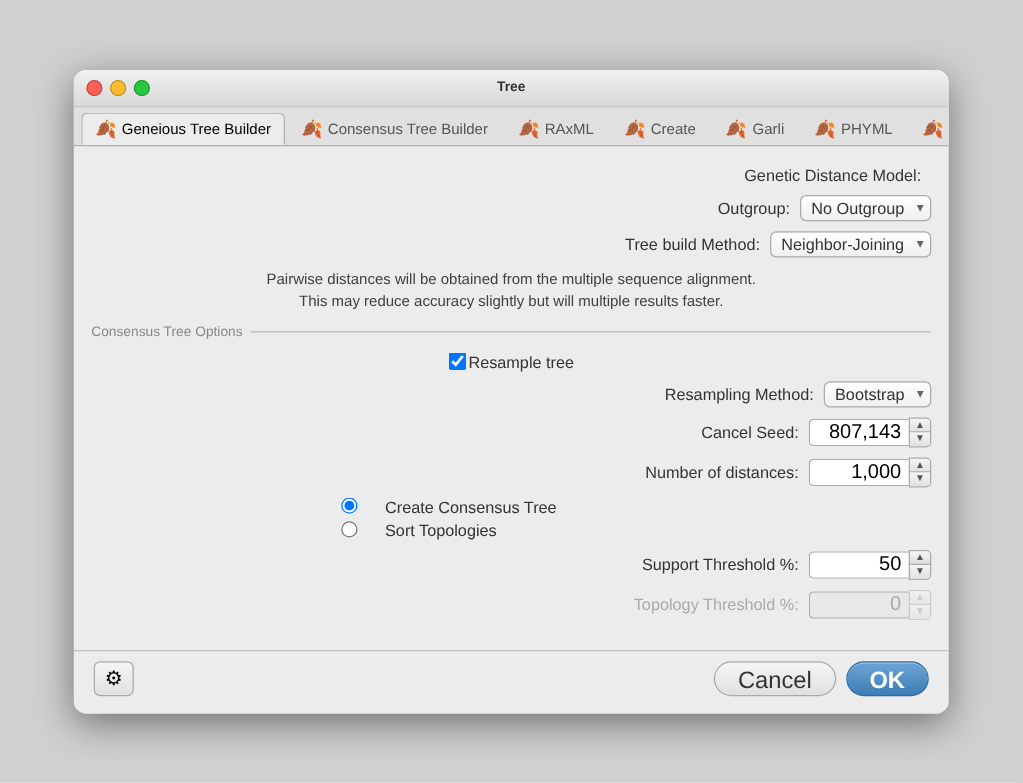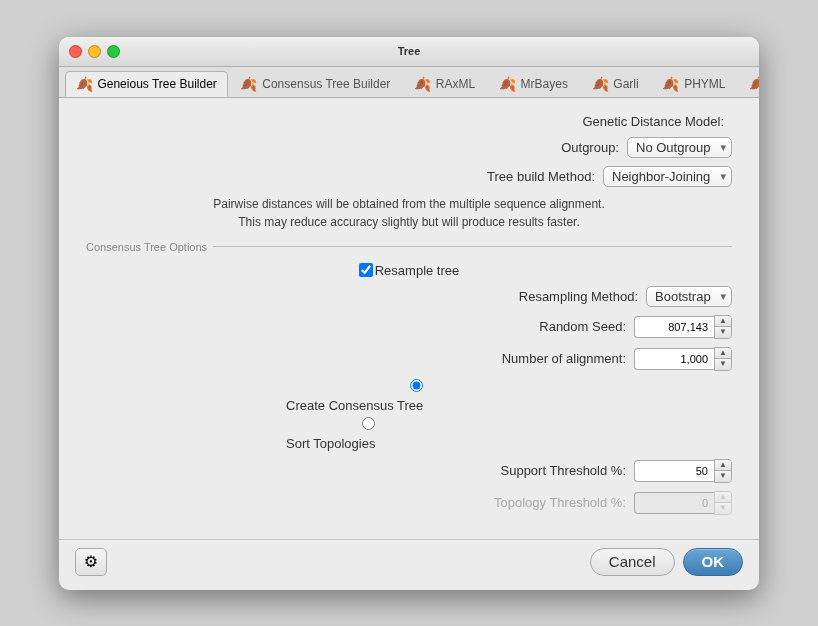--- a/index.html
+++ b/index.html
@@ -88,21 +88,21 @@
       border-color: #b0b0b0;
       border-bottom-color: #ececec;
       color: #000;
     }
 
     .tab-icon {
       font-size: 14px;
     }
 
     .content {
-      padding: 16px 27px 12px;
+      padding: 16px 14px 12px;
     }
 
     .form-row {
       display: flex;
       align-items: center;
       justify-content: flex-end;
       margin-bottom: 8px;
     }
 
     .form-label {
@@ -195,21 +195,21 @@
       align-items: center;
     }
 
     .spinner-input {
       width: 80px;
       border: 1px solid #aaa;
       border-right: none;
       border-radius: 4px 0 0 4px;
       padding: 2px 6px;
       text-align: right;
-      font-size: 11px;
+      font-size: 16px;
       background: #fff;
       height: 22px;
     }
 
     .spinner-input:disabled {
       background: #e8e8e8;
       color: #aaa;
     }
 
     .spinner-buttons {
@@ -243,26 +243,25 @@
       display: flex;
       flex-direction: column;
       align-items: flex-start;
       gap: 4px;
       margin-bottom: 8px;
       padding-left: 200px;
     }
 
     .radio-label {
       display: flex;
-      align-items: flex-end;
-      gap: 6px;
+      align-items: flex-start;
+      gap: 22px;
       font-size: 13px;
       color: #333;
       cursor: pointer;
-      flex-direction: column;
     }
 
     input[type="radio"] {
       cursor: pointer;
     }
 
     .footer {
       display: flex;
       align-items: center;
       justify-content: flex-end;
@@ -285,21 +284,21 @@
       cursor: pointer;
       display: flex;
       align-items: center;
       justify-content: center;
       font-size: 16px;
     }
 
     .btn {
       padding: 4px 18px;
       border-radius: 14px;
-      font-size: 15px;
+      font-size: 19px;
       cursor: pointer;
       height: 28px;
     }
 
     .btn-cancel {
       background: linear-gradient(to bottom, #f5f5f5, #e0e0e0);
       border: 1px solid #aaa;
       color: #333;
     }
 
@@ -339,21 +338,21 @@
     <div class="tab">
       <span class="tab-icon">🍂</span>
       <span>Consensus Tree Builder</span>
     </div>
     <div class="tab">
       <span class="tab-icon">🍂</span>
       <span>RAxML</span>
     </div>
     <div class="tab">
       <span class="tab-icon">🍂</span>
-      <span>MrBayes</span>
+      <span>Create</span>
     </div>
     <div class="tab">
       <span class="tab-icon">🍂</span>
       <span>Garli</span>
     </div>
     <div class="tab">
       <span class="tab-icon">🍂</span>
       <span>PHYML</span>
     </div>
     <div class="tab">
@@ -385,21 +384,21 @@
         <div class="select-wrap">
           <select>
             <option>Neighbor-Joining</option>
           </select>
         </div>
       </div>
     </div>
 
     <div class="info-text">
       <span>Pairwise distances will be obtained from the multiple sequence alignment.</span><br>
-      <span>This may reduce accuracy slightly but will produce results faster.</span>
+      <span>This may reduce accuracy slightly but will multiple results faster.</span>
     </div>
 
     <div class="section-header">
       <span>Consensus Tree Options</span>
     </div>
 
     <div class="checkbox-row">
       <label class="checkbox-label">
         <input type="checkbox" checked="" style="">
         <span>Resample tree</span>
@@ -411,32 +410,32 @@
       <div class="form-control-wrap">
         <div class="select-wrap">
           <select>
             <option>Bootstrap</option>
           </select>
         </div>
       </div>
     </div>
 
     <div class="form-row">
-      <span class="form-label">Random Seed:</span>
+      <span class="form-label">Cancel Seed:</span>
       <div class="form-control-wrap spinner-wrap">
         <input type="text" class="spinner-input" value="807,143" style="">
         <div class="spinner-buttons">
           <button class="spin-btn">▲</button>
           <button class="spin-btn">▼</button>
         </div>
       </div>
     </div>
 
     <div class="form-row">
-      <span class="form-label">Number of alignment:</span>
+      <span class="form-label">Number of distances:</span>
       <div class="form-control-wrap spinner-wrap">
         <input type="text" class="spinner-input" value="1,000" style="">
         <div class="spinner-buttons">
           <button class="spin-btn">▲</button>
           <button class="spin-btn">▼</button>
         </div>
       </div>
     </div>
 
     <div class="radio-group">

